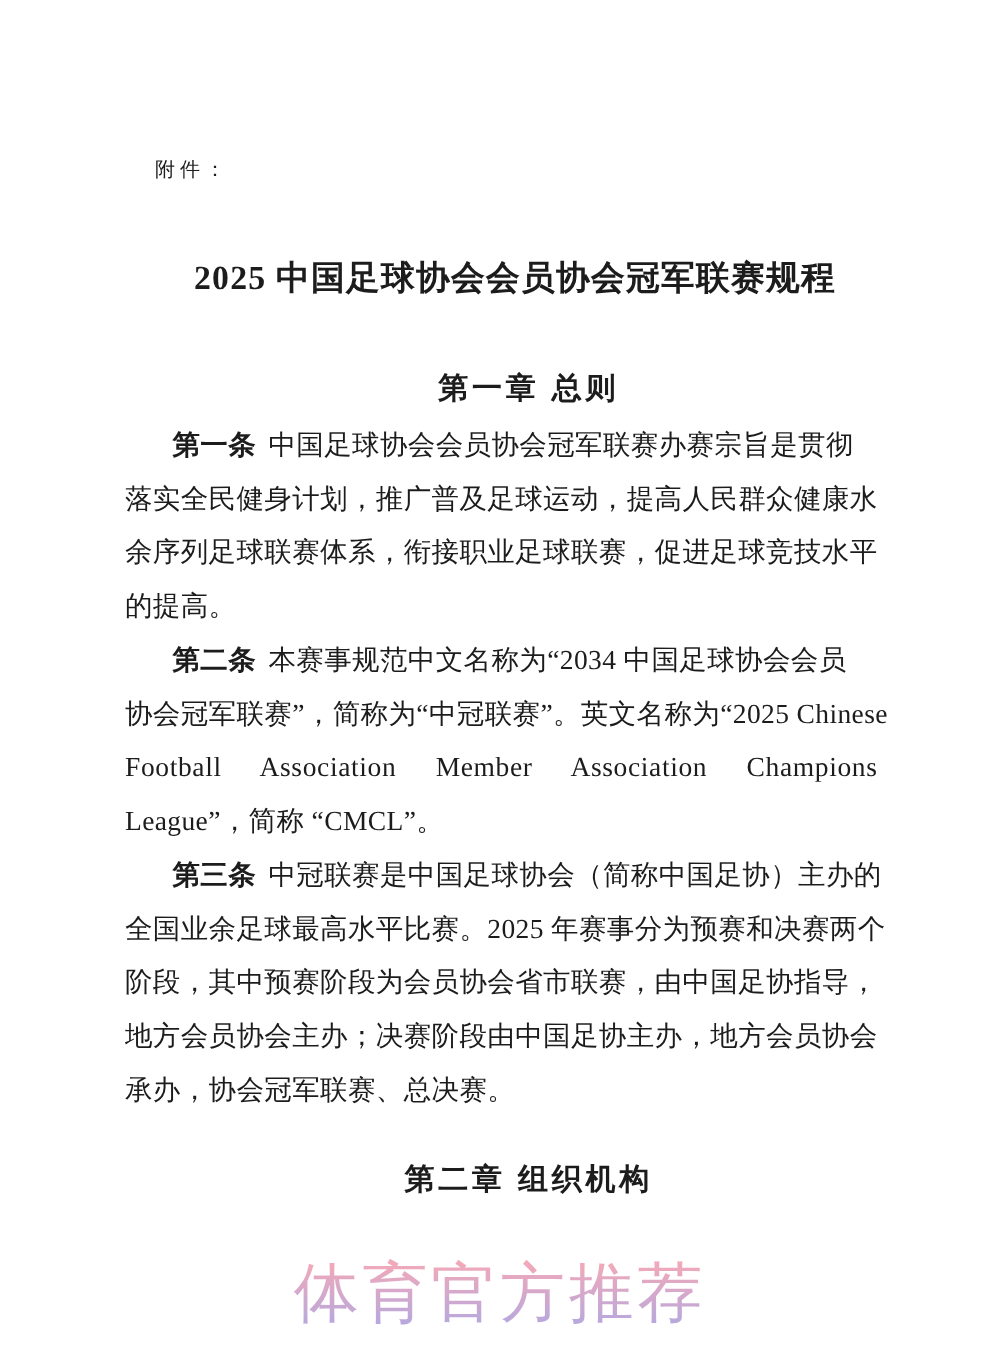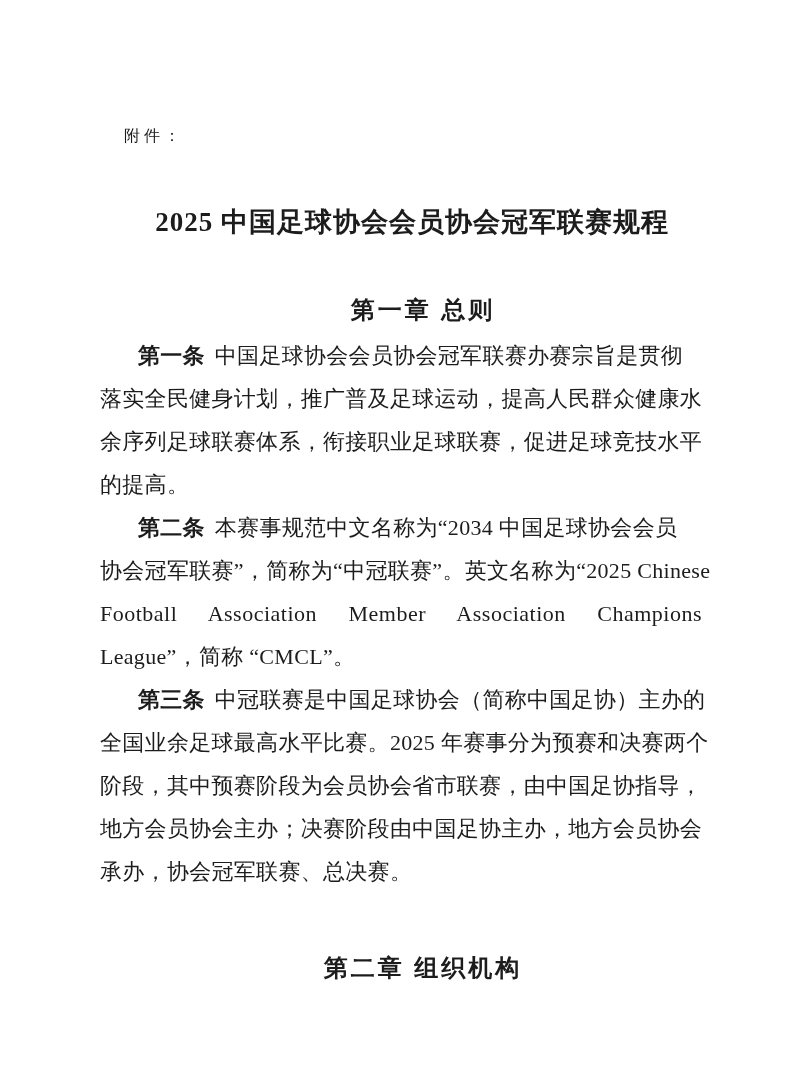--- a/index.html
+++ b/index.html
@@ -38,21 +38,21 @@
     left: 0;
     width: 100%;
     text-align: center;
     font-size: 24px;
     font-weight: bold;
     letter-spacing: 3px;
     font-family: "Liberation Sans", "DejaVu Sans", sans-serif;
     padding-left: 46px;
   }
   .chapter.ch1 { top: 294px; }
-  .chapter.ch2 { top: 952px; }
+  .chapter.ch2 { top: 927px; }
   .body-text {
     position: absolute;
     left: 100px; top: 334px;
     width: 602px;
   }
   .line {
     height: 43px;
     line-height: 43px;
     font-size: 22px;
     letter-spacing: 0.3px;
@@ -115,14 +115,15 @@
     </div>
     <div class="line">全国业余足球最高水平比赛。2025 年赛事分为预赛和决赛两个</div>
     <div class="line">阶段，其中预赛阶段为会员协会省市联赛，由中国足协指导，</div>
     <div class="line">地方会员协会主办；决赛阶段由中国足协主办，地方会员协会</div>
     <div class="line">承办，协会冠军联赛、总决赛。</div>
 
   </div>
 
   <h2 class="chapter ch2">第二章 组织机构</h2>
 
+  <div class="watermark" style="background-image: linear-gradient(rgb(242, 169, 185) 15%, rgb(179, 168, 224) 90%);">体育官方推荐</div>
 
 </div>
 
 </body></html>

